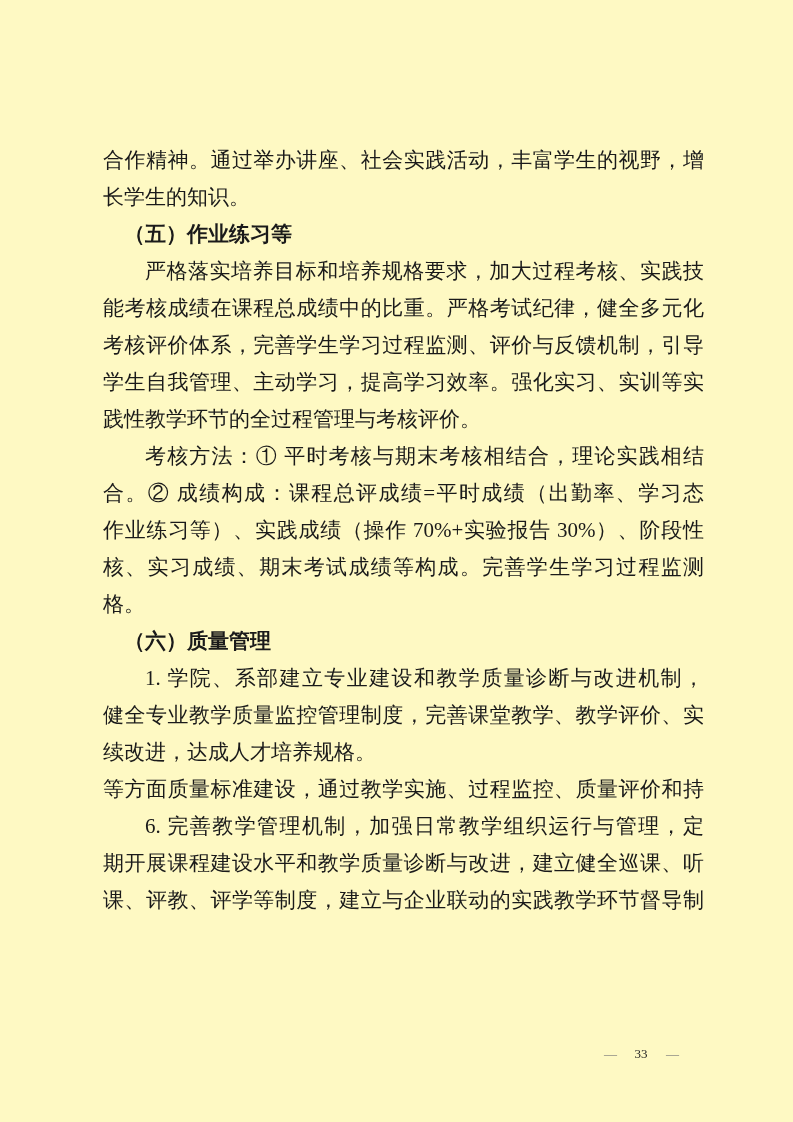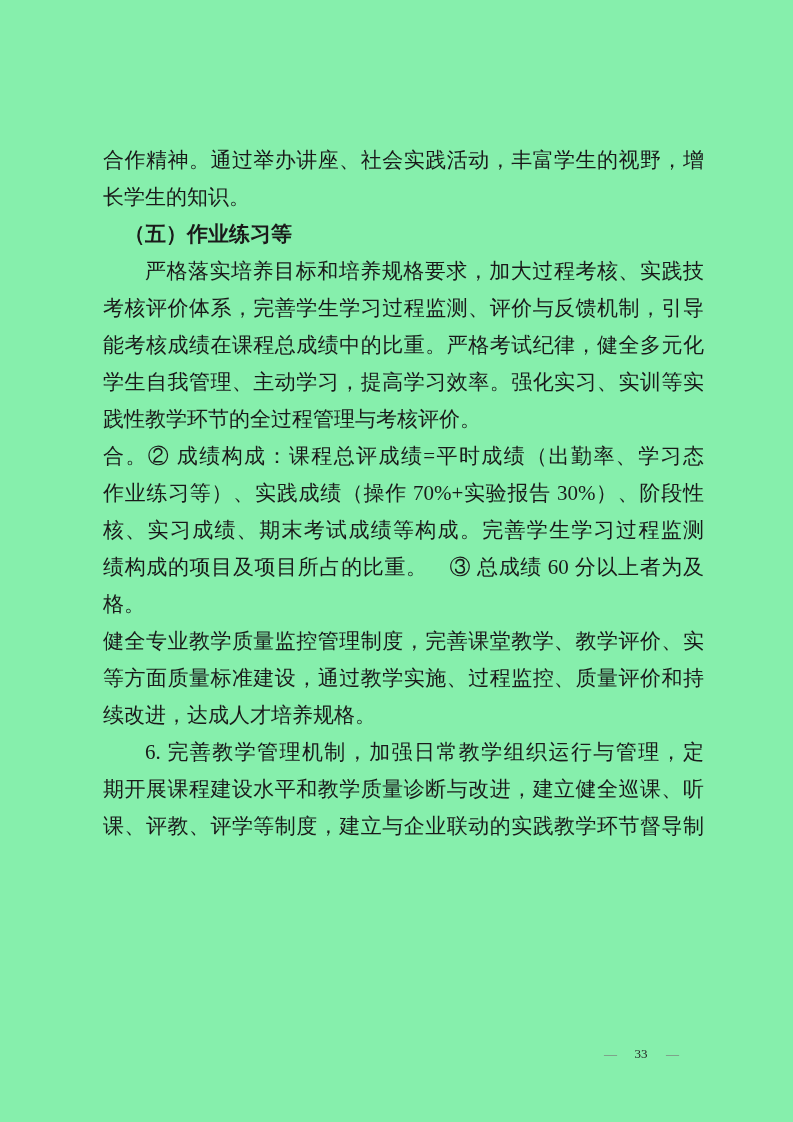--- a/index.html
+++ b/index.html
@@ -4,21 +4,21 @@
 <style>
   html, body {
     margin: 0;
     padding: 0;
     background: #ffffff;
   }
   .page {
     position: relative;
     width: 793px;
     height: 1122px;
-    background: #86efac;
+    background: #fef9c3;
     font-family: "Liberation Serif", "DejaVu Serif", serif;
     color: #1a1a1a;
     overflow: hidden;
   }
   .content {
     position: absolute;
     left: 103px;
     top: 142px;
     width: 601px;
   }
@@ -67,32 +67,34 @@
 </style>
 </head>
 <body>
 
 <div class="page">
   <div class="content">
     <div class="line j">合作精神。通过举办讲座、社会实践活动，丰富学生的视野，增</div>
     <div class="line end">长学生的知识。</div>
     <div class="line heading">（五）作业练习等</div>
     <div class="line j ind">严格落实培养目标和培养规格要求，加大过程考核、实践技</div>
+    <div class="line j">能考核成绩在课程总成绩中的比重。严格考试纪律，健全多元化</div>
     <div class="line j">考核评价体系，完善学生学习过程监测、评价与反馈机制，引导</div>
-    <div class="line j">能考核成绩在课程总成绩中的比重。严格考试纪律，健全多元化</div>
     <div class="line j">学生自我管理、主动学习，提高学习效率。强化实习、实训等实</div>
     <div class="line end">践性教学环节的全过程管理与考核评价。</div>
+    <div class="line j ind">考核方法：① 平时考核与期末考核相结合，理论实践相结</div>
     <div class="line j">合。② 成绩构成：课程总评成绩=平时成绩（出勤率、学习态度、</div>
     <div class="line j">作业练习等）、实践成绩（操作 70%+实验报告 30%）、阶段性考</div>
     <div class="line j">核、实习成绩、期末考试成绩等构成。完善学生学习过程监测</div>
-    <div class="line j">绩构成的项目及项目所占的比重。　③ 总成绩 60 分以上者为及</div>
     <div class="line end">格。</div>
+    <div class="line heading">（六）质量管理</div>
+    <div class="line j ind">1. 学院、系部建立专业建设和教学质量诊断与改进机制，</div>
     <div class="line j">健全专业教学质量监控管理制度，完善课堂教学、教学评价、实</div>
+    <div class="line end">续改进，达成人才培养规格。</div>
     <div class="line j">等方面质量标准建设，通过教学实施、过程监控、质量评价和持</div>
-    <div class="line end">续改进，达成人才培养规格。</div>
     <div class="line j ind">6. 完善教学管理机制，加强日常教学组织运行与管理，定</div>
     <div class="line j">期开展课程建设水平和教学质量诊断与改进，建立健全巡课、听</div>
     <div class="line j">课、评教、评学等制度，建立与企业联动的实践教学环节督导制</div>
   </div>
 
   <div class="footer">
     <span class="dash">—</span>
     <span class="num">33</span>
     <span class="dash">—</span>
   </div>

